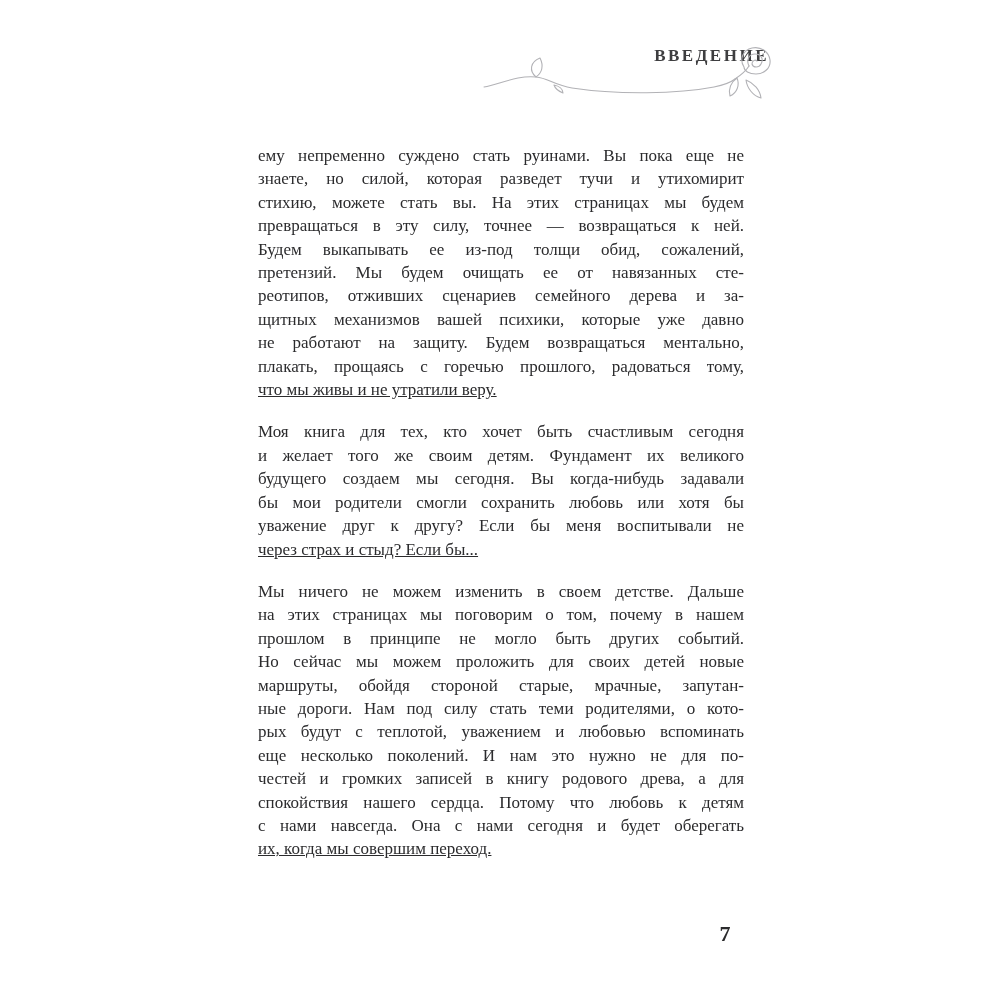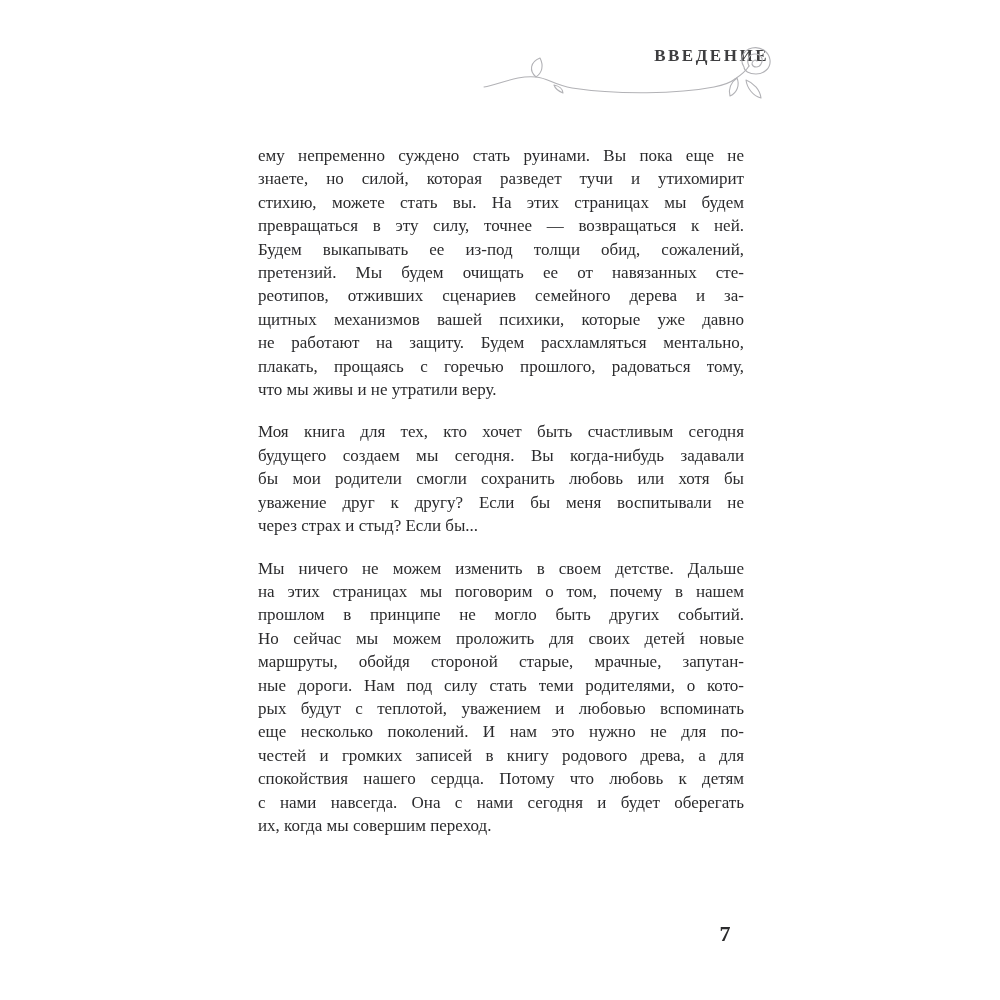--- a/index.html
+++ b/index.html
@@ -58,20 +58,21 @@
   }
   .paragraph:last-child {
     margin-bottom: 0;
   }
   .line {
     text-align: justify;
     text-align-last: justify;
   }
   .line.last {
     text-align-last: left;
+    text-decoration: underline;
   }
   .page-number {
     position: absolute;
     top: 921px;
     left: 700px;
     width: 50px;
     text-align: center;
     font-size: 22px;
     font-weight: 600;
     color: #2b2b2d;
@@ -106,26 +107,27 @@
   <div class="body-text">
       <div class="paragraph">
         <div class="line">ему непременно суждено стать руинами. Вы пока еще не</div>
         <div class="line">знаете, но силой, которая разведет тучи и утихомирит</div>
         <div class="line">стихию, можете стать вы. На этих страницах мы будем</div>
         <div class="line">превращаться в эту силу, точнее — возвращаться к ней.</div>
         <div class="line">Будем выкапывать ее из-под толщи обид, сожалений,</div>
         <div class="line">претензий. Мы будем очищать ее от навязанных сте-</div>
         <div class="line">реотипов, отживших сценариев семейного дерева и за-</div>
         <div class="line">щитных механизмов вашей психики, которые уже давно</div>
-        <div class="line">не работают на защиту. Будем расхламляться ментально,</div>
+        <div class="line">не работают на защиту. Будем возвращаться ментально,</div>
         <div class="line">плакать, прощаясь с горечью прошлого, радоваться тому,</div>
         <div class="line last">что мы живы и не утратили веру.</div>
       </div>
       <div class="paragraph">
         <div class="line">Моя книга для тех, кто хочет быть счастливым сегодня</div>
+        <div class="line">и желает того же своим детям. Фундамент их великого</div>
         <div class="line">будущего создаем мы сегодня. Вы когда-нибудь задавали</div>
         <div class="line">бы мои родители смогли сохранить любовь или хотя бы</div>
         <div class="line">уважение друг к другу? Если бы меня воспитывали не</div>
         <div class="line last">через страх и стыд? Если бы...</div>
       </div>
       <div class="paragraph">
         <div class="line">Мы ничего не можем изменить в своем детстве. Дальше</div>
         <div class="line">на этих страницах мы поговорим о том, почему в нашем</div>
         <div class="line">прошлом в принципе не могло быть других событий.</div>
         <div class="line">Но сейчас мы можем проложить для своих детей новые</div>

